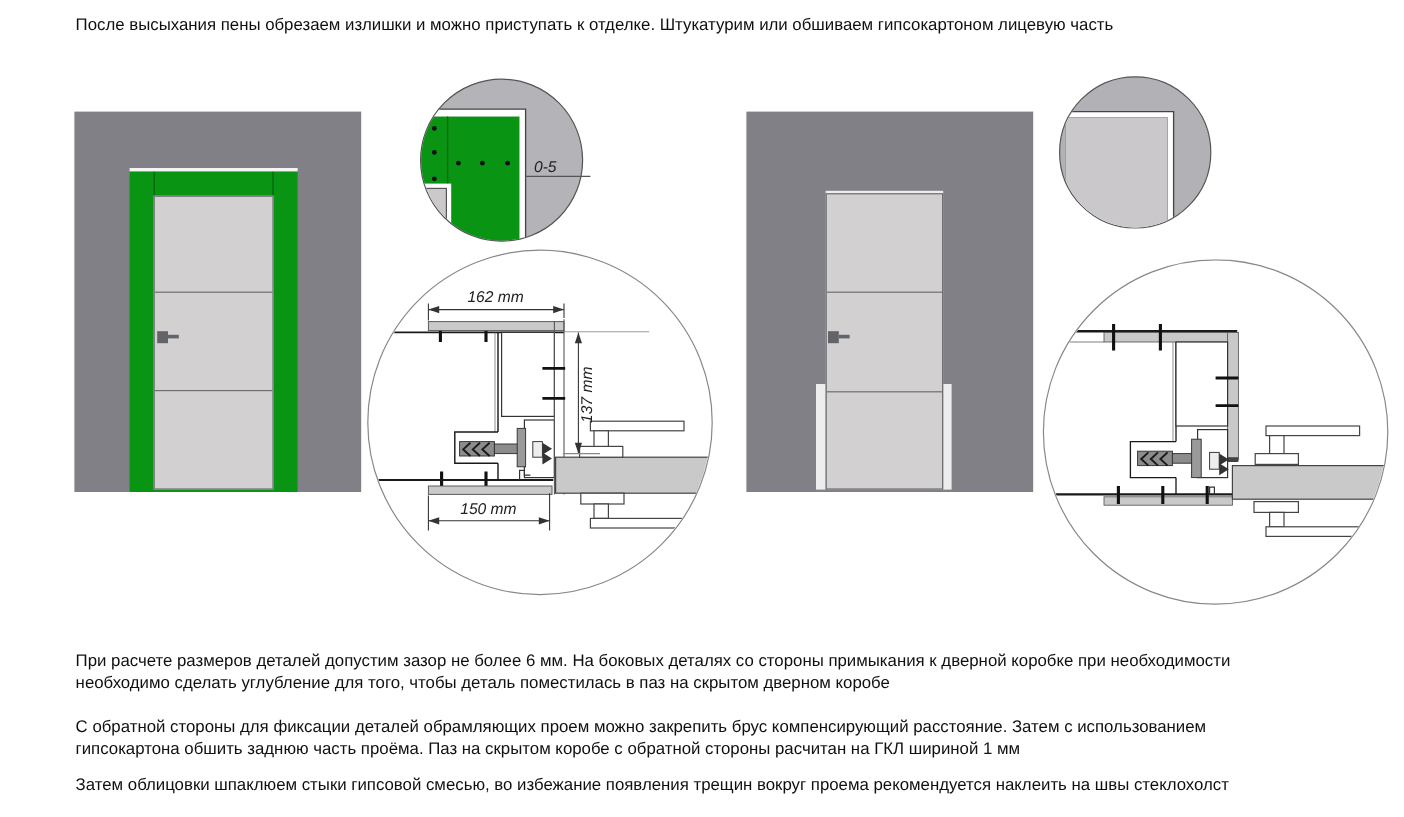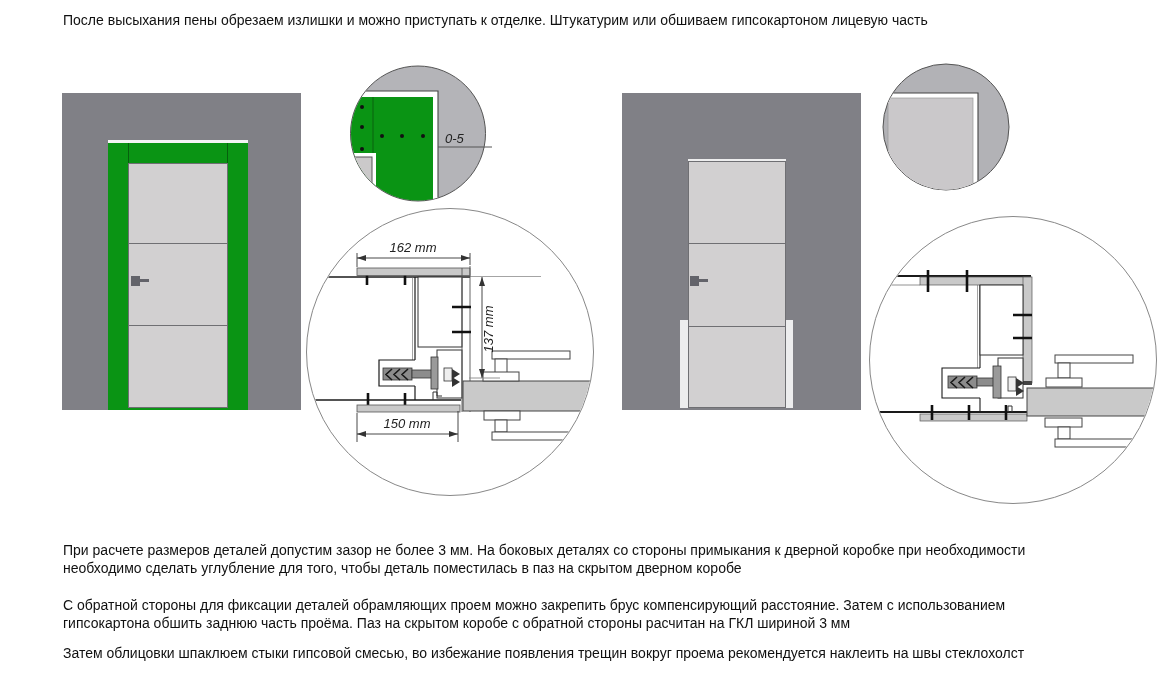--- a/index.html
+++ b/index.html
@@ -211,17 +211,17 @@
         <rect x="187" y="139" width="78" height="8"></rect>
         <rect x="190" y="147" width="12" height="15"></rect>
         <rect x="178" y="162" width="36" height="9"></rect>
         <rect x="177" y="202" width="37" height="9"></rect>
         <rect x="190" y="211" width="12" height="12"></rect>
         <rect x="187" y="223" width="78" height="8"></rect>
       </g>
     </g>
   </svg>
 
-  <div class="abs txt" id="para1">При расчете размеров деталей допустим зазор не более 3 мм. На боковых деталях со стороны примыкания к дверной коробке при необходимости необходимо сделать углубление для того, чтобы деталь поместилась в паз на скрытом дверном коробе</div>
-  <div class="abs txt" id="para2">С обратной стороны для фиксации деталей обрамляющих проем можно закрепить брус компенсирующий расстояние. Затем с использованием гипсокартона обшить заднюю часть проёма. Паз на скрытом коробе с обратной стороны расчитан на ГКЛ шириной 3 мм</div>
+  <div class="abs txt" id="para1">При расчете размеров деталей допустим зазор не более 6 мм. На боковых деталях со стороны примыкания к дверной коробке при необходимости необходимо сделать углубление для того, чтобы деталь поместилась в паз на скрытом дверном коробе</div>
+  <div class="abs txt" id="para2">С обратной стороны для фиксации деталей обрамляющих проем можно закрепить брус компенсирующий расстояние. Затем с использованием гипсокартона обшить заднюю часть проёма. Паз на скрытом коробе с обратной стороны расчитан на ГКЛ шириной 1 мм</div>
   <div class="abs txt" id="para3">Затем облицовки шпаклюем стыки гипсовой смесью, во избежание появления трещин вокруг проема рекомендуется наклеить на швы стеклохолст</div>
 
 </div>
 
 </body></html>

